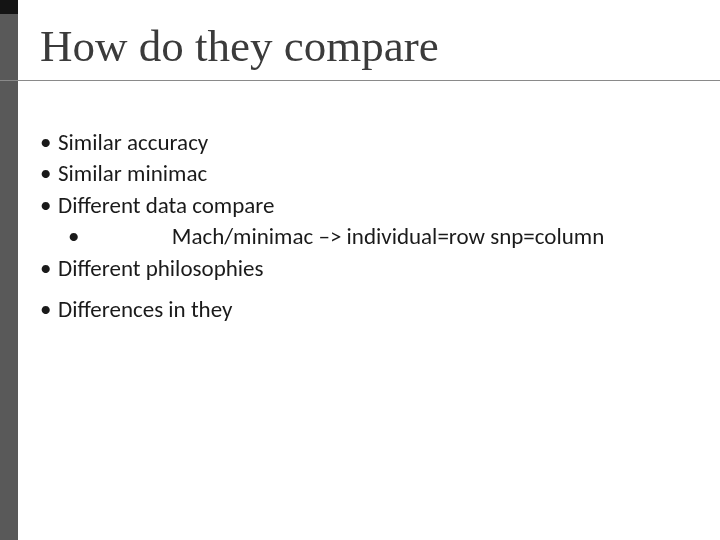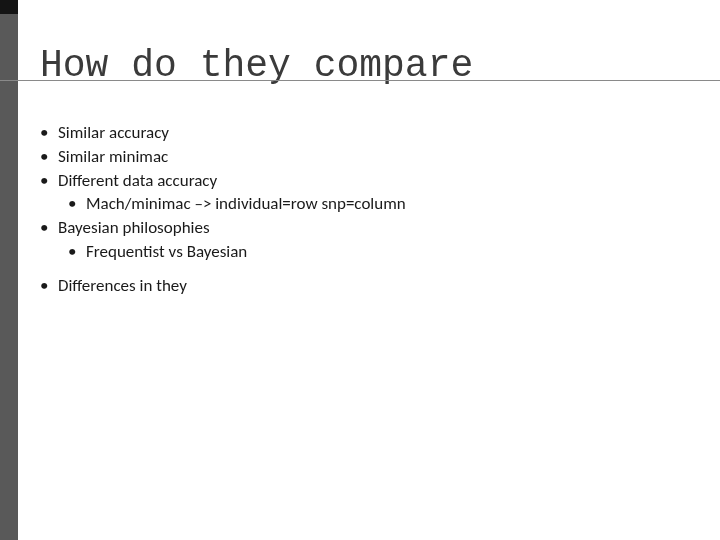--- a/index.html
+++ b/index.html
@@ -31,40 +31,39 @@
     top: 0;
     left: 0;
     width: 18px;
     height: 14px;
     background: #141414;
   }
   .title {
     position: absolute;
     top: 20px;
     left: 40px;
-    font-family: Liberation Mono, monospace;
-    font-size: 38px;
+    font-family: Liberation Serif, serif;
+    font-size: 45px;
     font-weight: 400;
     color: #3b3b3b;
-    margin-top: 24px;
   }
   .rule {
     position: absolute;
     top: 80px;
     left: 0;
     width: 720px;
     height: 0;
     border-top: 1px solid #8a8a8a;
   }
   .body {
     position: absolute;
-    top: 122px;
+    top: 128px;
     left: 40px;
     right: 30px;
-    font-size: 17px;
+    font-size: 23px;
     line-height: 1.28;
     color: #1a1a1a;
   }
   .body ul {
     list-style: none;
     padding: 0;
     margin: 0;
   }
   .body li {
     padding-left: 18px;
@@ -73,46 +72,44 @@
   }
   .body li::before {
     content: "•";
     position: absolute;
     left: 0;
     top: 0;
     color: #1a1a1a;
   }
   .body ul ul {
     margin-left: 28px;
+    text-align: center;
   }
   .gap {
     height: 10px;
   }
 </style>
 </head>
 <body>
 
 <div class="slide">
   <div class="accent-bar"></div>
   <div class="accent-dark"></div>
 
   <div class="title">How do they compare</div>
   <div class="rule"></div>
 
   <div class="body">
     <ul>
       <li>Similar accuracy</li>
       <li>Similar minimac</li>
-      <li>Different data accuracy</li>
+      <li>Different data compare</li>
       <ul>
         <li>Mach/minimac –&gt; individual=row snp=column</li>
       </ul>
-      <li>Bayesian philosophies</li>
-      <ul>
-        <li>Frequentist vs Bayesian</li>
-      </ul>
+      <li>Different philosophies</li>
     </ul>
     <div class="gap"></div>
     <ul>
       <li>Differences in they</li>
     </ul>
   </div>
 </div>
 
 </body></html>

